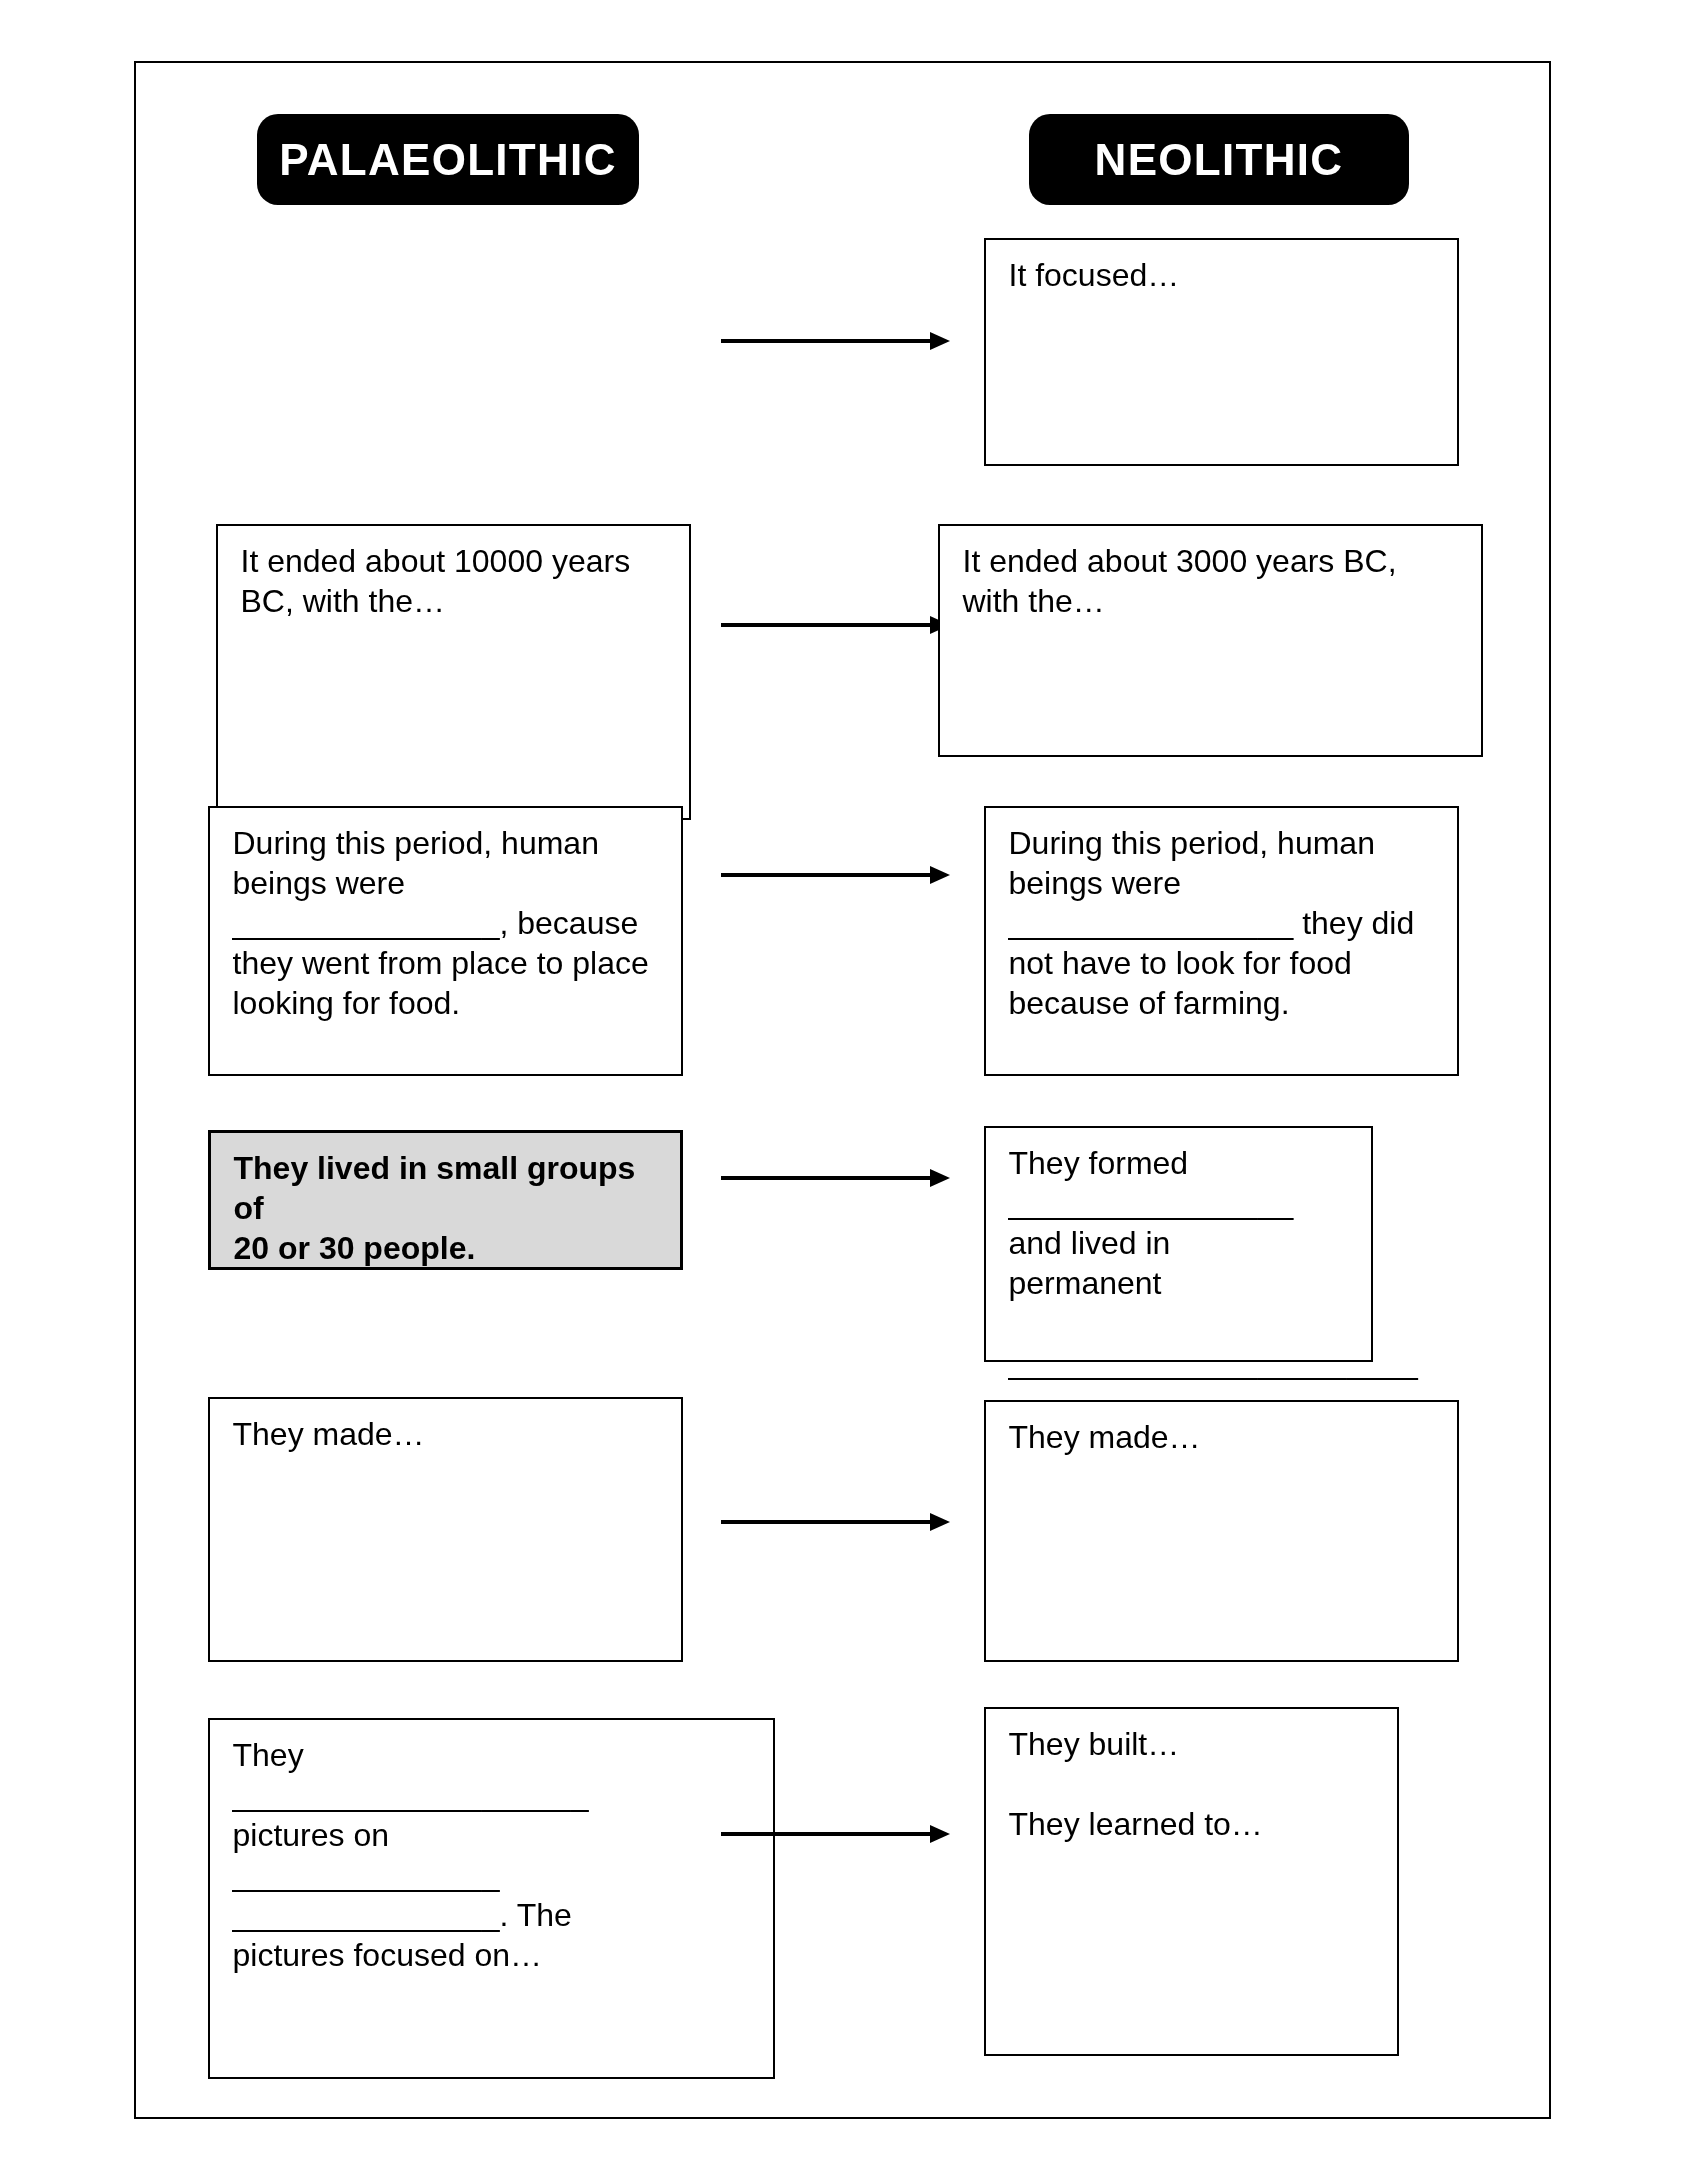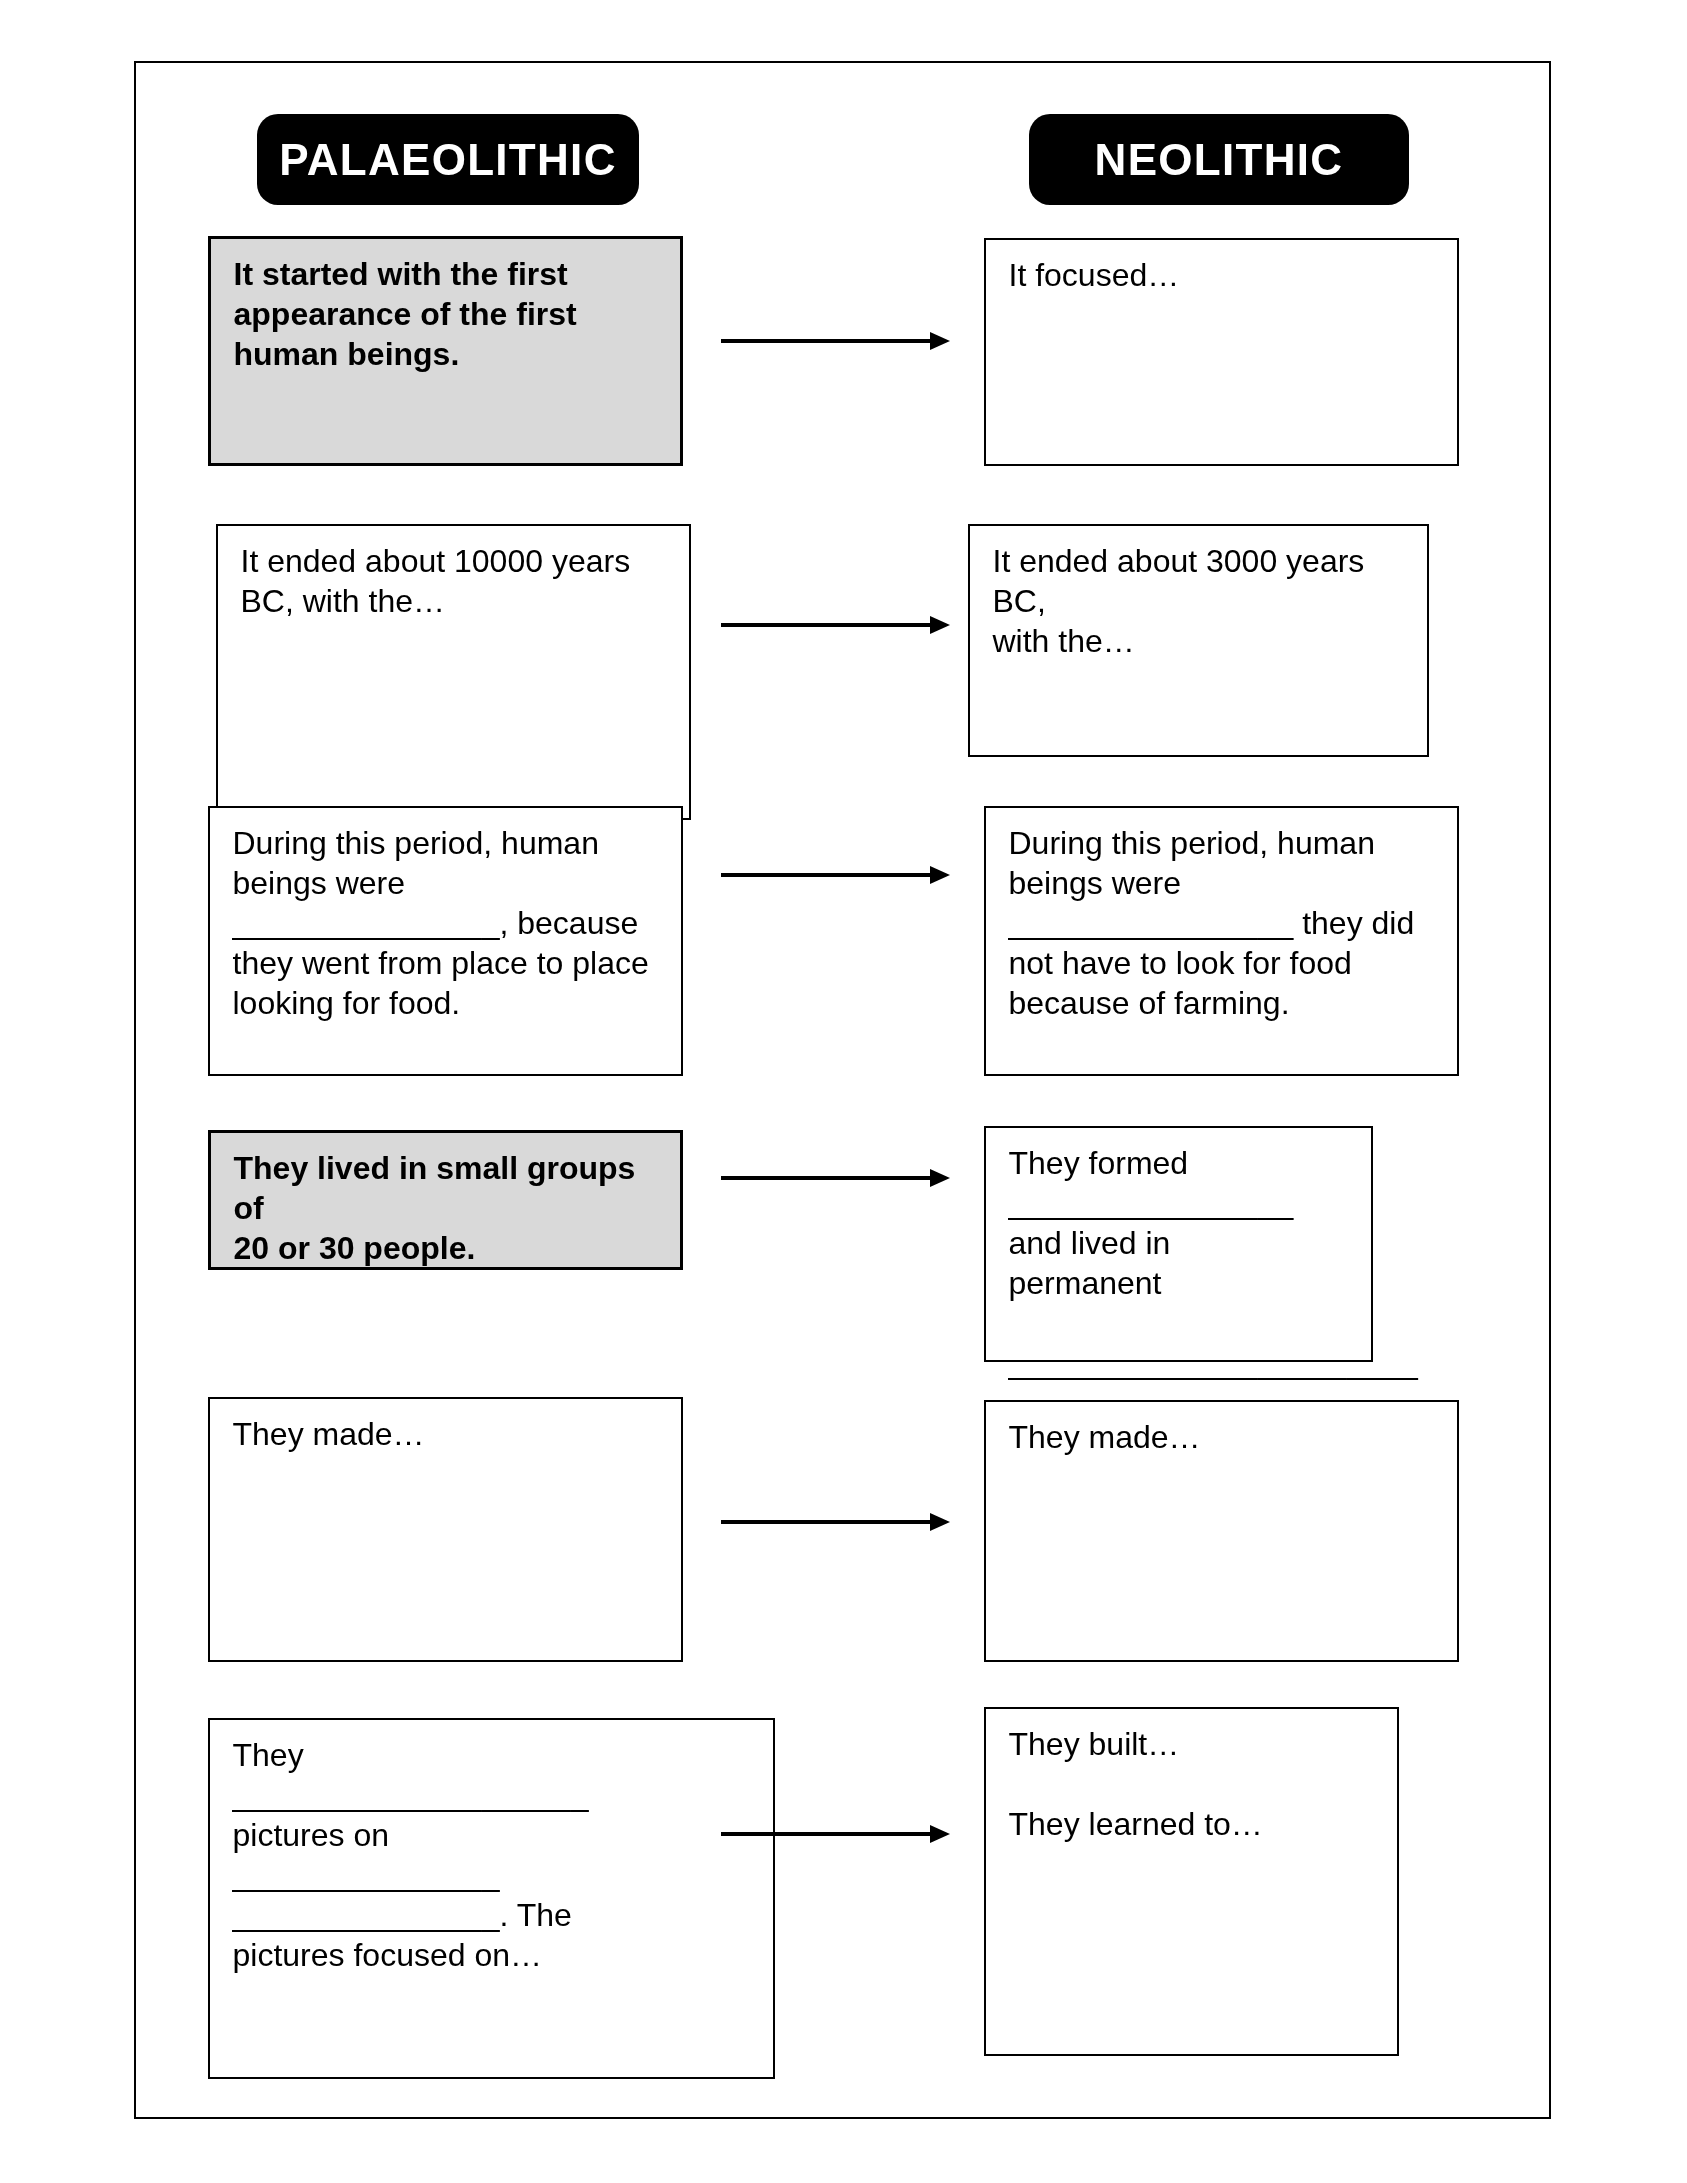--- a/index.html
+++ b/index.html
@@ -55,21 +55,21 @@
     color: #000000;
   }
   .box.hl {
     background: #d9d9d9;
     border-width: 3.3px;
     font-weight: bold;
   }
   #box-l1 { left: 208px;  top: 236px;  width: 475px; height: 230px; }
   #box-r1 { left: 984px; top: 238px;  width: 475px; height: 228px; }
   #box-l2 { left: 216px;  top: 524px;  width: 475px; height: 296px; }
-  #box-r2 { left: 968px; top: 524px;  width: 461px; height: 233px; }
+  #box-r2 { left: 938px; top: 524px;  width: 545px; height: 233px; }
   #box-l3 { left: 208px;  top: 806px; width: 475px; height: 270px; }
   #box-r3 { left: 984px; top: 806px; width: 475px; height: 270px; }
   #box-l4 { left: 208px;  top: 1130px; width: 475px; height: 140px; }
   #box-r4 { left: 984px; top: 1126px; width: 389px; height: 236px; }
   #box-l5 { left: 208px;  top: 1397px; width: 475px; height: 265px; }
   #box-r5 { left: 984px; top: 1400px; width: 475px; height: 262px; }
   #box-l6 { left: 208px;  top: 1718px; width: 567px; height: 361px; }
   #box-r6 { left: 984px; top: 1707px; width: 415px; height: 349px; }
 
   .arrow {
@@ -102,23 +102,20 @@
 </head>
 <body>
 
 <div class="page">
   <div class="page-border"></div>
 
   <div class="badge badge-left">PALAEOLITHIC</div>
 
   <div class="badge badge-right">NEOLITHIC</div>
 
-  <div class="box hl" id="box-l1">It started with the first
-appearance of the first
-human beings.</div>
   <div class="arrow" id="arrow-1">
     <div class="arrow-shaft"></div>
     <div class="arrow-head"></div>
   </div>
   <div class="box" id="box-r1">It focused…</div>
 
   <div class="box" id="box-l2">It ended about 10000 years
 BC, with the…</div>
   <div class="arrow" id="arrow-2">
     <div class="arrow-shaft"></div>

